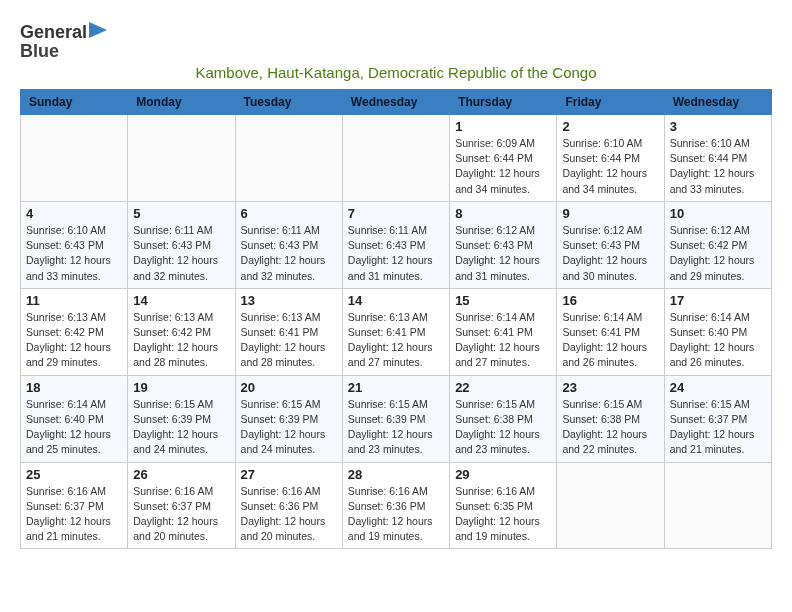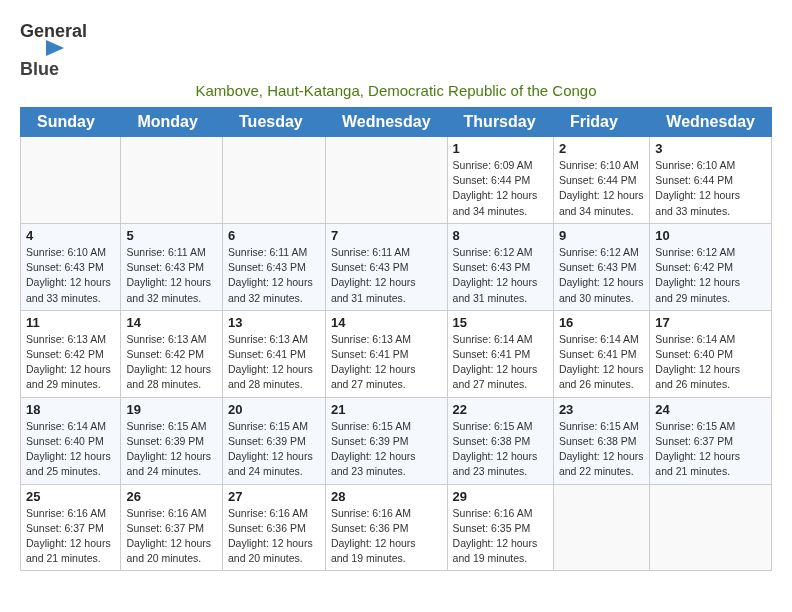--- a/index.html
+++ b/index.html
@@ -30,21 +30,20 @@
     }
     .logo-blue {
       font-size: 18px;
       font-weight: bold;
       color: #404040;
       line-height: 1;
     }
     .logo-line {
       display: flex;
       align-items: center;
-      flex-direction: column;
     }
     .month-title {
       font-size: 36px;
       font-weight: bold;
       color: #333;
       text-align: right;
     }
     .subtitle {
       font-size: 15px;
       color: #4d7c0f;
@@ -52,24 +51,24 @@
       margin-bottom: 8px;
       font-weight: normal;
     }
     .calendar-table {
       width: 100%;
       border-collapse: collapse;
       font-size: 11px;
     }
     .calendar-table th {
       background-color: #3a7fc1;
-      color: #ffffff;
+      color: #0f172a;
       text-align: left;
-      padding: 5px 16px;
-      font-size: 16px;
+      padding: 5px 8px;
+      font-size: 12px;
       border: 1px solid #3a7fc1;
     }
     .calendar-table td {
       border: 1px solid #ccc;
       vertical-align: top;
       padding: 4px 5px;
       width: 14.28%;
       height: 80px;
       background: #fff;
     }

